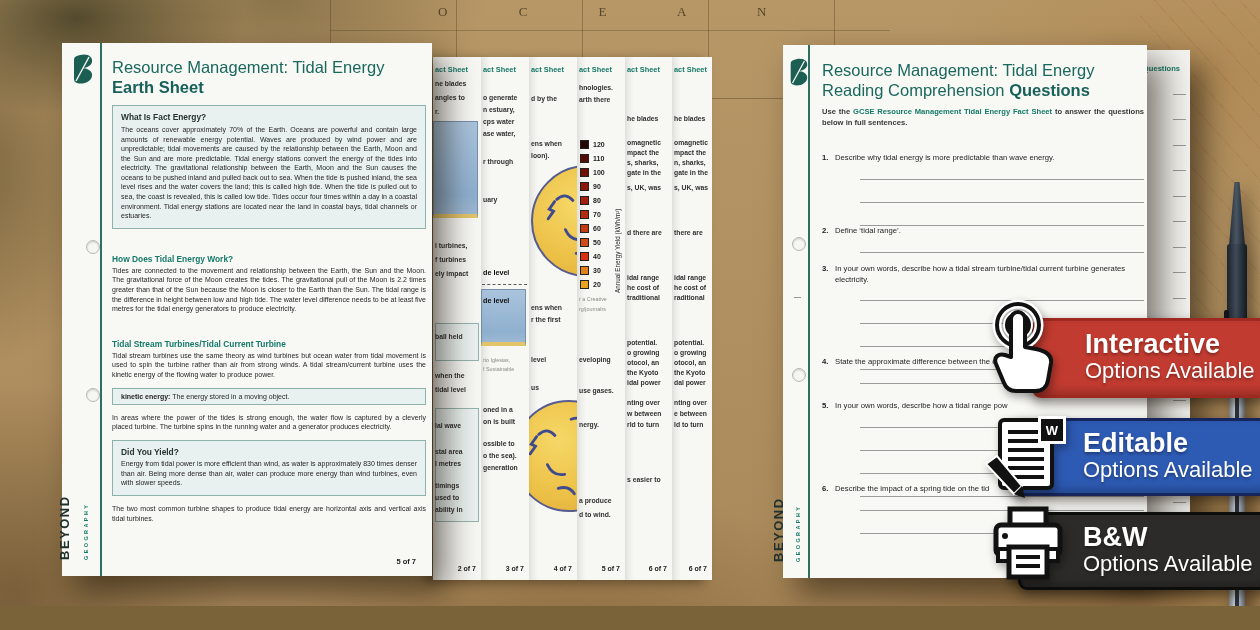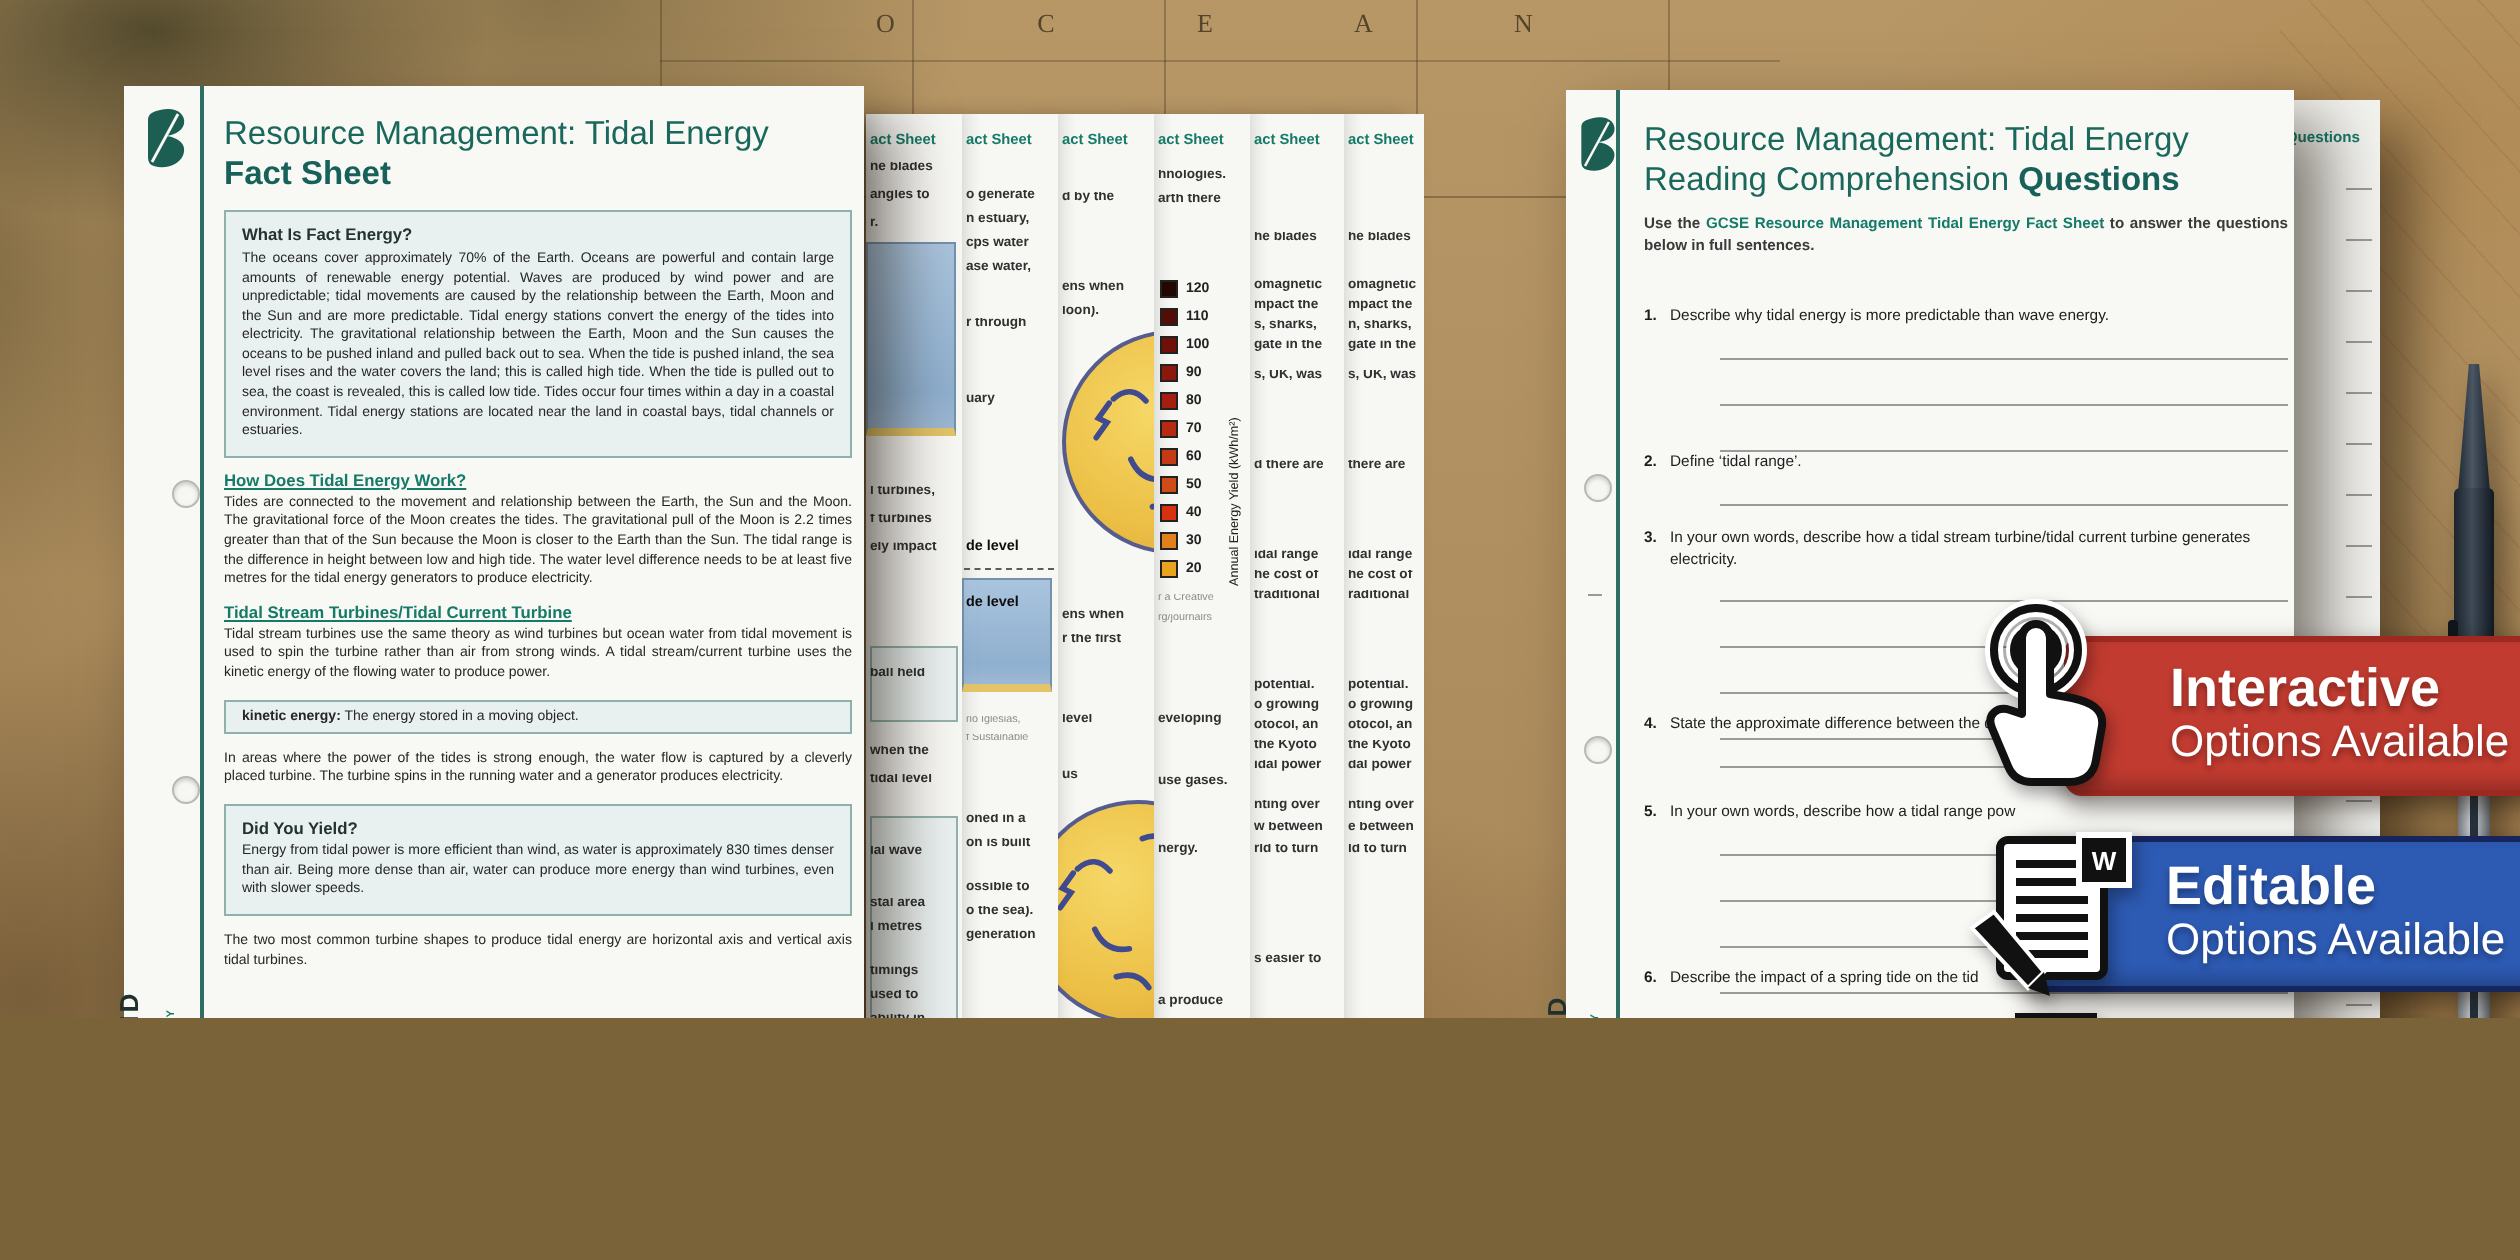--- a/index.html
+++ b/index.html
@@ -1,16 +1,16 @@
 <!DOCTYPE html>
 <html><head>
 <meta charset="utf-8">
 <style>
   html,body{margin:0;padding:0;background:#7a6239;}
-  .stage{position:relative;width:1260px;height:509px;overflow:hidden;
+  .stage{position:relative;width:1260px;height:606px;overflow:hidden;
          font-family:"Liberation Sans",sans-serif;background:#b39261;}
   
   .map{position:absolute;inset:0;
     background:
       radial-gradient(260px 150px at 6% 3%, rgba(78,70,42,.95), transparent 65%),
       radial-gradient(220px 280px at -2% 28%, rgba(104,86,50,.7), transparent 70%),
       radial-gradient(300px 160px at 22% 0%, rgba(96,82,48,.5), transparent 70%),
       radial-gradient(420px 240px at 97% 12%, rgba(170,124,66,.4), transparent 70%),
       radial-gradient(520px 320px at 90% 94%, rgba(130,92,46,.5), transparent 72%),
       radial-gradient(420px 220px at 46% 106%, rgba(116,84,44,.5), transparent 70%),
@@ -37,21 +37,21 @@
   .logo{position:absolute;}
   
   .fpage{left:62px;top:43px;width:370px;height:533px;z-index:9;}
   .fpage .divider{left:38px;}
   .fcontent{position:absolute;left:50px;top:14px;width:314px;color:#222;}
   .ftitle1{font-size:16.5px;color:#1a685c;line-height:1.25;}
   .ftitle2{font-size:16.5px;color:#18615a;font-weight:700;line-height:1.2;}
   .infobox{margin-top:8px;background:#e9f1f0;border:1px solid #8fb1ab;padding:6px 8px 7px;}
   .bxhead{font-size:8.4px;font-weight:700;color:#24332f;margin-bottom:2.5px;}
   .bxbody,.secbody{font-size:7px;line-height:9.6px;text-align:justify;color:#262626;}
-  .sechead{margin-top:6px;font-size:8.4px;font-weight:700;color:#157a68;margin-bottom:2px;text-decoration:underline;}
+  .sechead{margin-top:25px;font-size:8.4px;font-weight:700;color:#157a68;margin-bottom:2px;}
   .defbox{margin-top:8px;background:#e9f1f0;border:1px solid #8fb1ab;padding:4px 8px;font-size:7px;color:#262626;}
   .defterm{font-weight:700;}
   .para{margin-top:8px;font-size:7px;line-height:9.6px;text-align:justify;color:#262626;}
   .pagenum{position:absolute;right:16px;bottom:10px;font-size:7.5px;font-weight:700;color:#222;}
   
   .strip{position:absolute;top:57px;height:523px;overflow:hidden;
     background:linear-gradient(90deg,#e5e5e1 0,#f7f7f4 9px);
     box-shadow:-8px 3px 10px rgba(28,18,6,.45);}
   .fghead{position:absolute;top:8px;left:2px;font-size:7.4px;font-weight:700;color:#157a68;white-space:nowrap;}
   .fgfoot{position:absolute;bottom:8px;right:5px;font-size:7px;font-weight:700;color:#222;}
@@ -310,21 +310,21 @@
     <svg class="logo" style="left:8px;top:10px;" width="24" height="32" viewBox="0 0 24 32">
       <path d="M10 2 C18 0 23 4 22 9 C21 13 16 15 12 15 C17 15 23 18 22 23 C21 29 13 32 7 30 C4 29 4 27 4 24 L4 7 C4 4 6 3 10 2 Z" fill="#1c5e52"></path>
       <path d="M6 28 L19 4" stroke="#f8f8f5" stroke-width="1.4" fill="none"></path>
     </svg>
     <div class="hole" style="left:24px;top:197px;"></div>
     <div class="hole" style="left:24px;top:345px;"></div>
     <div class="brand1" style="left:10px;bottom:16px;">BEYOND</div>
     <div class="brand2" style="left:27px;bottom:16px;">GEOGRAPHY</div>
     <div class="fcontent">
       <div class="ftitle1">Resource Management: Tidal Energy</div>
-      <div class="ftitle2">Fact Sheet</div>
+      <div class="ftitle2">Earth Sheet</div>
       <div class="infobox">
         <div class="bxhead">What Is Fact Energy?</div>
         <div class="bxbody">The oceans cover approximately 70% of the Earth. Oceans are powerful and contain large amounts of renewable energy potential. Waves are produced by wind power and are unpredictable; tidal movements are caused by the relationship between the Earth, Moon and the Sun and are more predictable. Tidal energy stations convert the energy of the tides into electricity. The gravitational relationship between the Earth, Moon and the Sun causes the oceans to be pushed inland and pulled back out to sea. When the tide is pushed inland, the sea level rises and the water covers the land; this is called high tide. When the tide is pulled out to sea, the coast is revealed, this is called low tide. Tides occur four times within a day in a coastal environment. Tidal energy stations are located near the land in coastal bays, tidal channels or estuaries.</div>
       </div>
       <div class="sechead">How Does Tidal Energy Work?</div>
       <div class="secbody">Tides are connected to the movement and relationship between the Earth, the Sun and the Moon. The gravitational force of the Moon creates the tides. The gravitational pull of the Moon is 2.2 times greater than that of the Sun because the Moon is closer to the Earth than the Sun. The tidal range is the difference in height between low and high tide. The water level difference needs to be at least five metres for the tidal energy generators to produce electricity.</div>
       <div class="sechead">Tidal Stream Turbines/Tidal Current Turbine</div>
       <div class="secbody">Tidal stream turbines use the same theory as wind turbines but ocean water from tidal movement is used to spin the turbine rather than air from strong winds. A tidal stream/current turbine uses the kinetic energy of the flowing water to produce power.</div>
       <div class="defbox"><span class="defterm">kinetic energy:</span><span> The energy stored in a moving object.</span></div>
       <div class="para">In areas where the power of the tides is strong enough, the water flow is captured by a cleverly placed turbine. The turbine spins in the running water and a generator produces electricity.</div>

